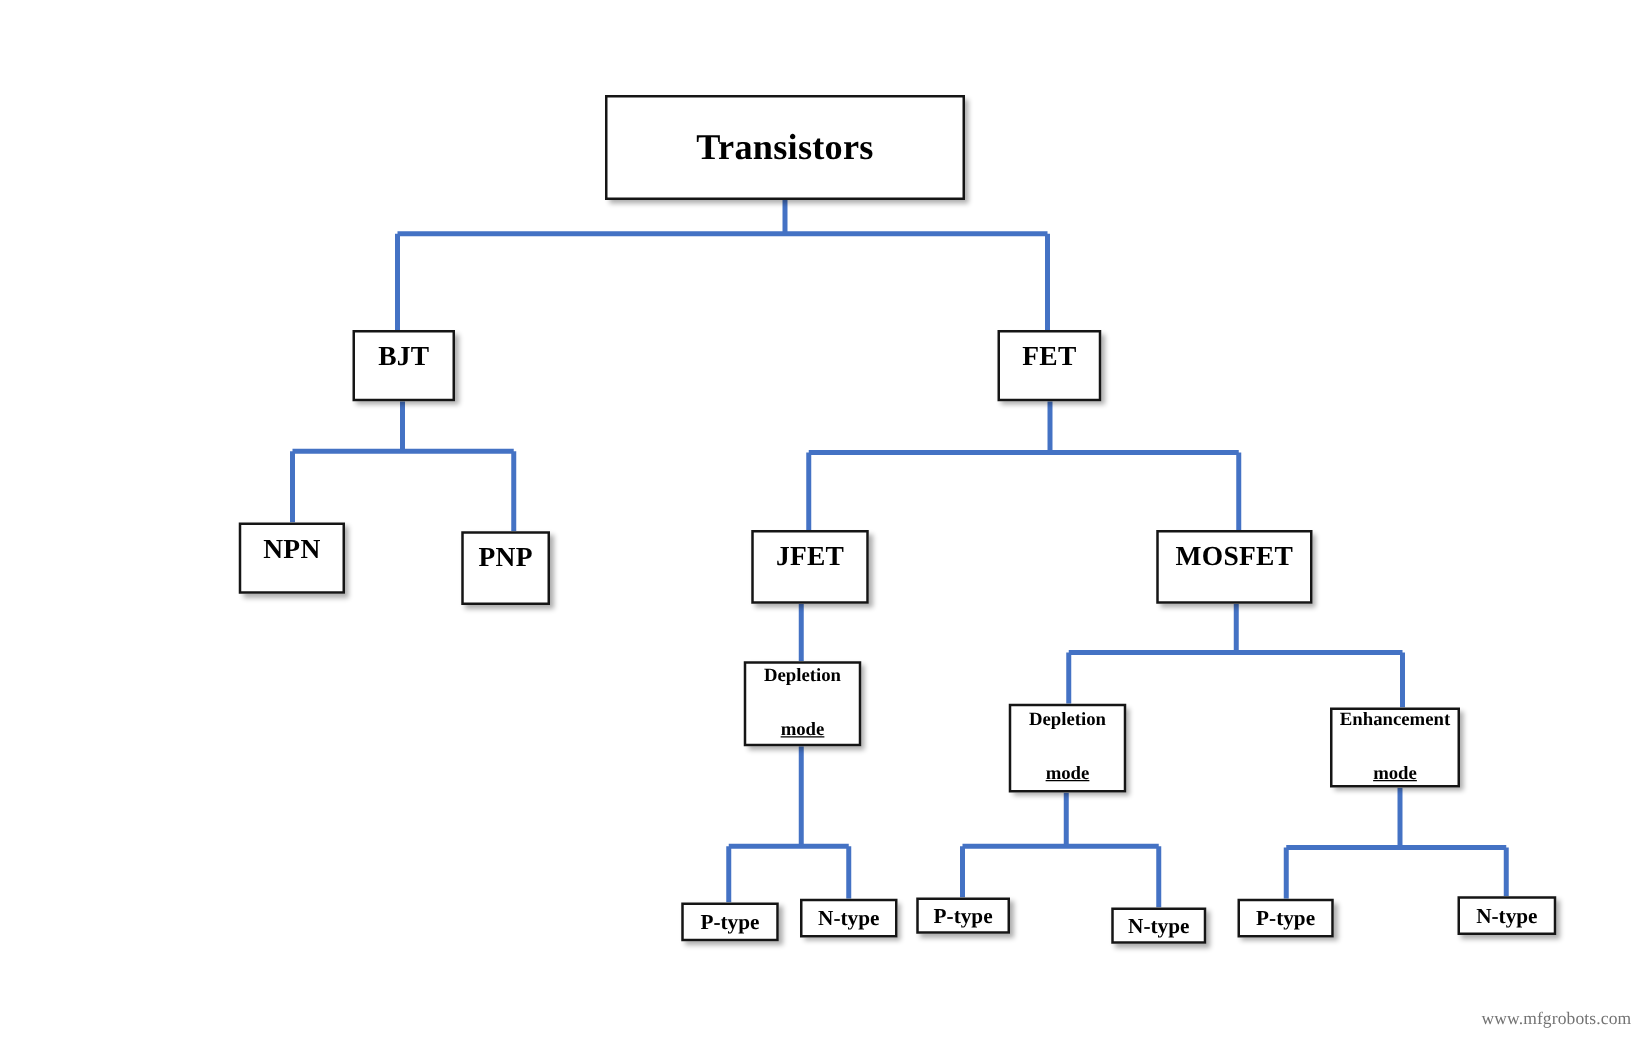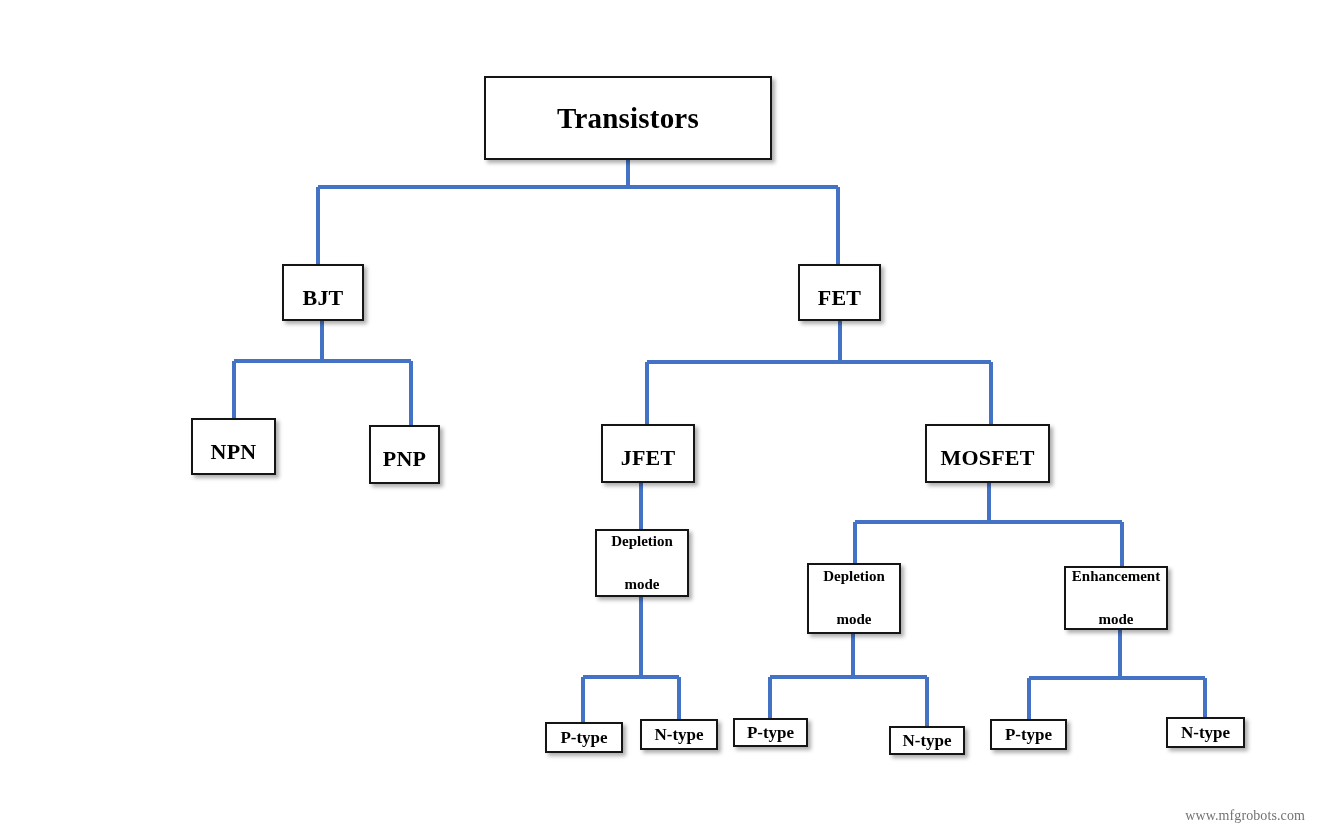--- a/index.html
+++ b/index.html
@@ -49,30 +49,31 @@
   }
   
   .tier-root {
     font-size: 29px;
     justify-content: center;
     letter-spacing: 0.2px;
   }
   .tier-major {
     font-size: 22px;
     justify-content: flex-start;
-    padding-top: 20px;
+    padding-top: 7px;
     letter-spacing: 0.2px;
   }
   .tier-mode {
     font-size: 15px;
     justify-content: center;
     padding: 6px 1px;
   }
   .tier-mode .line + .line {
     margin-top: 27px;
+    text-decoration: underline;
   }
   .tier-leaf {
     font-size: 17px;
     justify-content: center;
   }
   
   #watermark {
     position: absolute;
     right: 16px;
     bottom: 8px;

